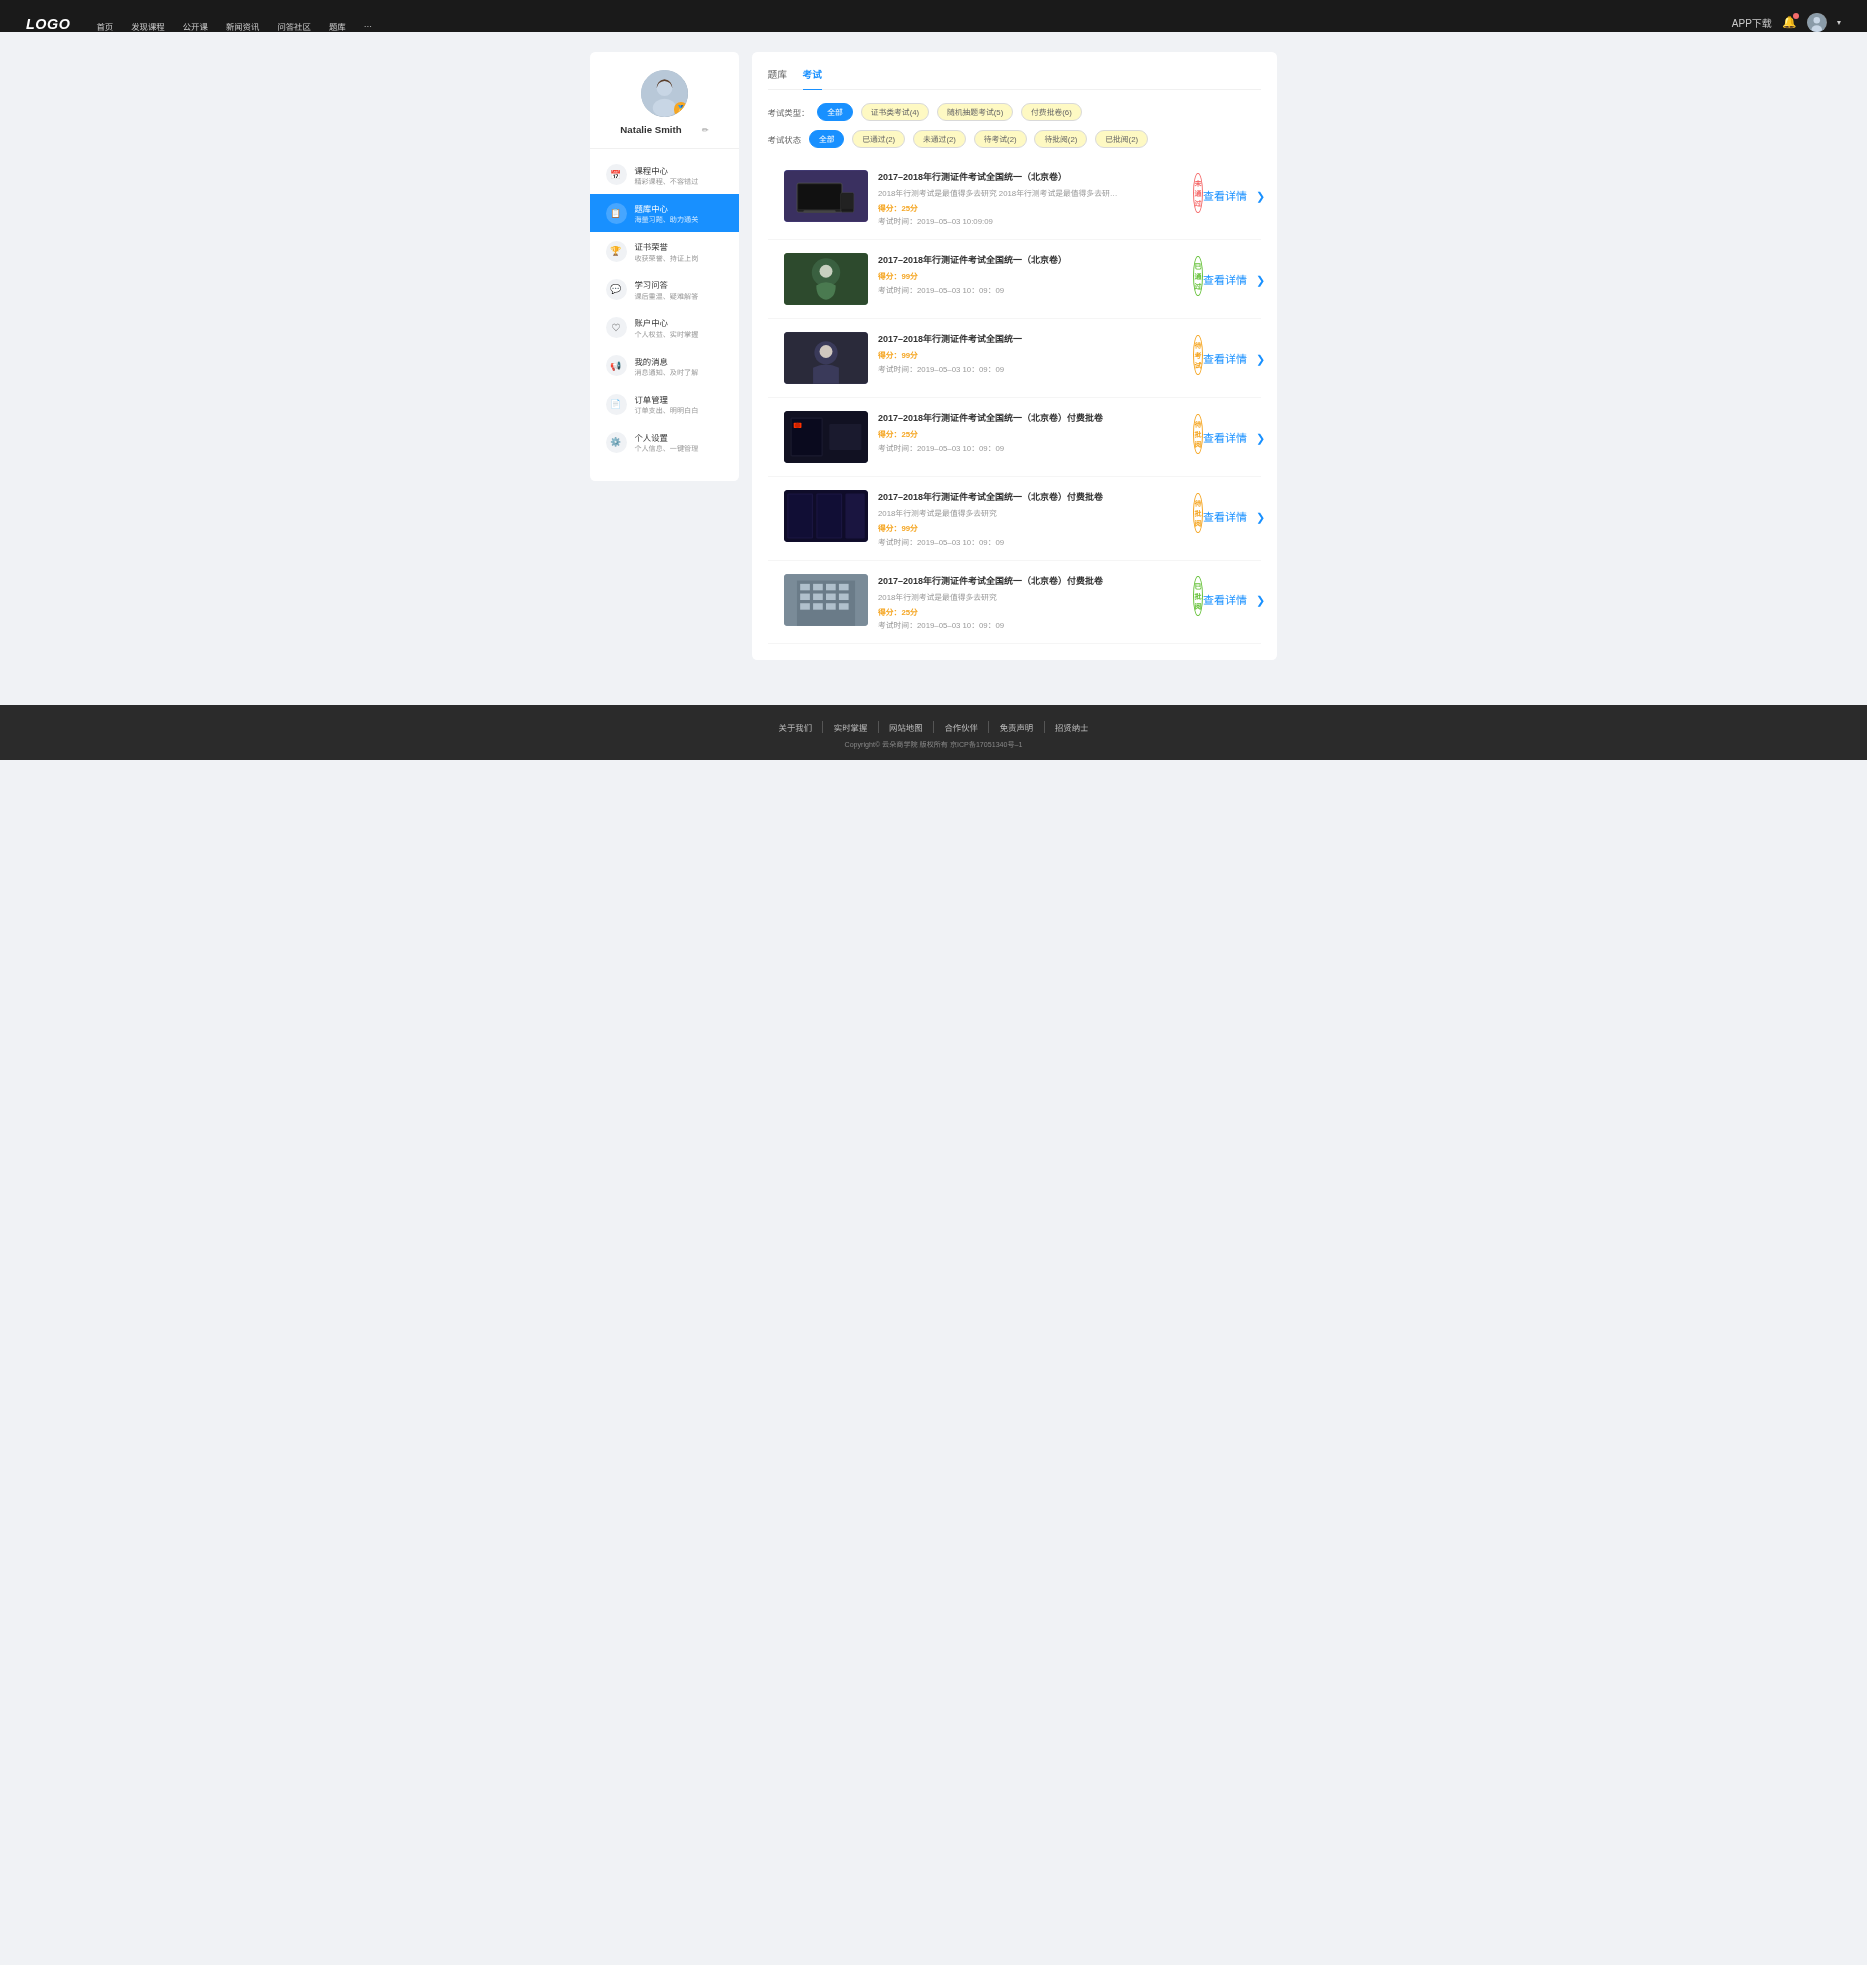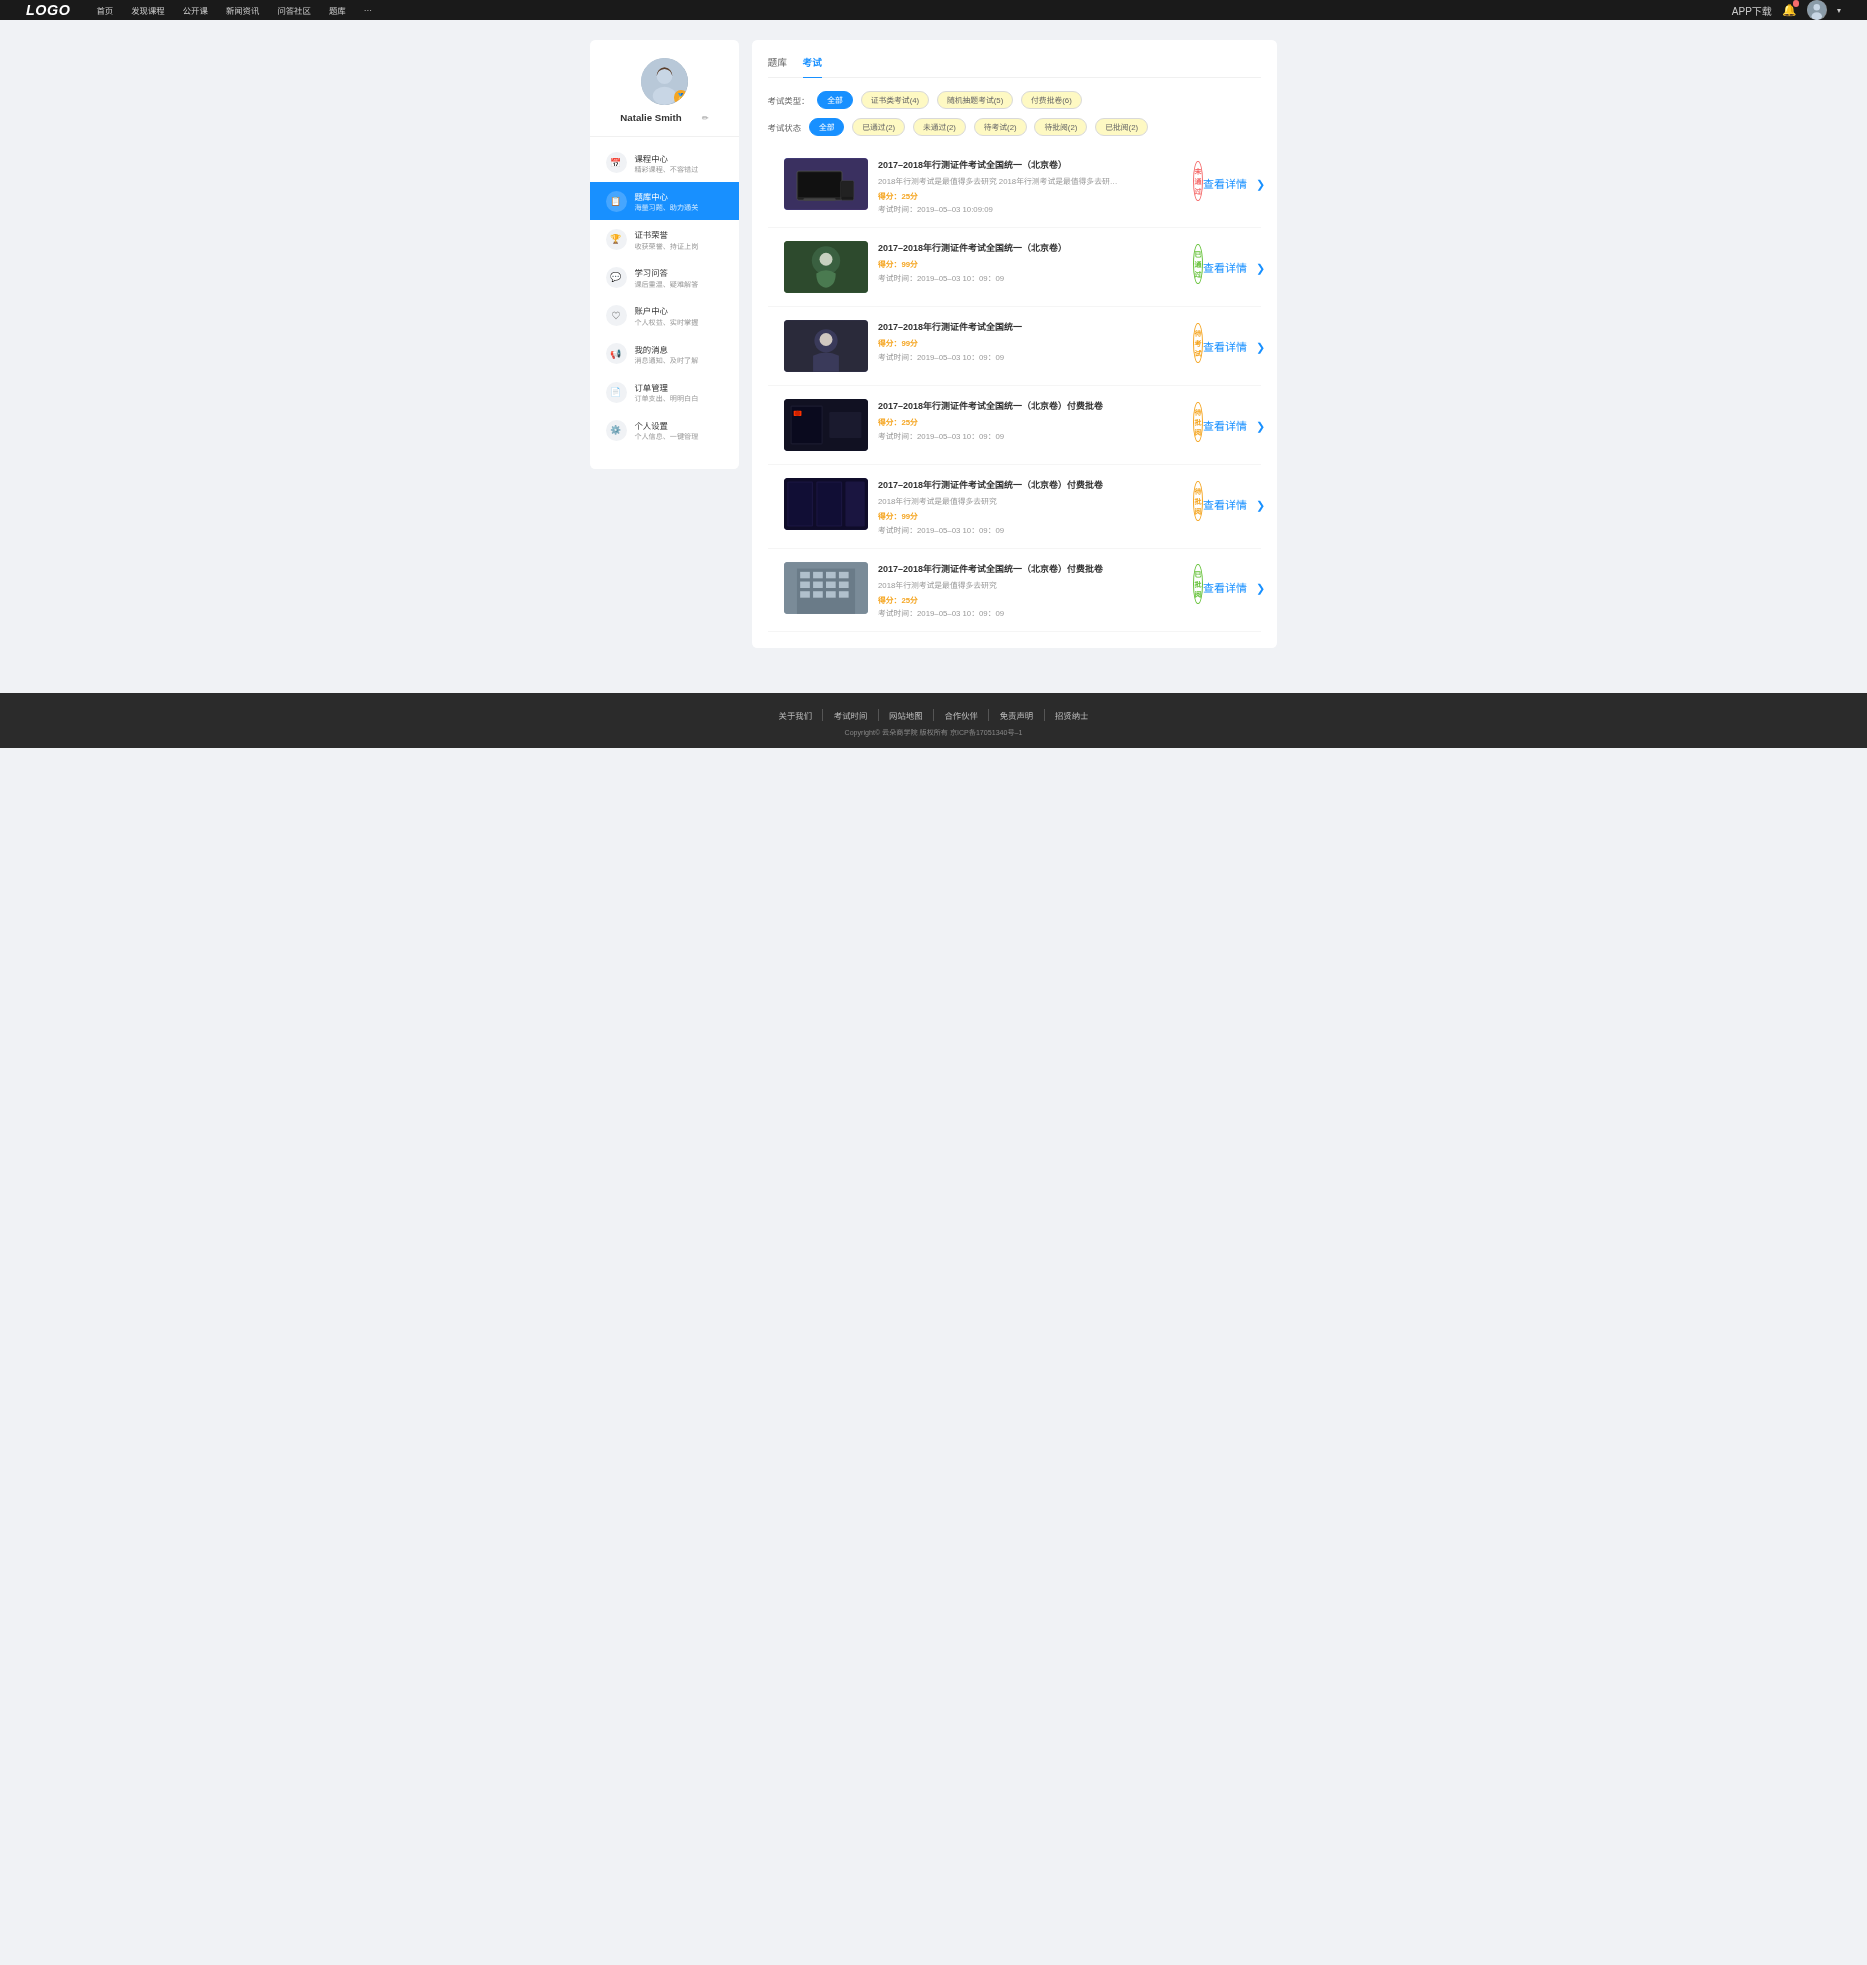--- a/index.html
+++ b/index.html
@@ -1,23 +1,23 @@
 <!DOCTYPE html>
 <html lang="zh-CN" style="font-size:10.4px"><head>
   <meta charset="utf-8">
   <style>
     * { box-sizing: border-box; margin: 0; padding: 0; }
     body { font-family: "PingFang SC", "Microsoft YaHei", sans-serif; background: #f0f2f5; min-height: 100vh; }
 
     
     .navbar {
       background: #1a1a1a;
-      height: 20px;
-      display: flex;
-      align-items: center;
+      height: 32px;
+      display: flex;
+      align-items: flex-end;
       padding: 0 26px;
       position: sticky;
       top: 0;
       z-index: 100;
     }
     .navbar-logo {
       color: #fff;
       font-size: 14.3px;
       font-weight: 900;
       font-style: italic;
@@ -697,21 +697,21 @@
         </div>
       </div>
 
     </div>
   </main>
 </div>
 
 <footer class="footer">
   <div class="footer-links">
     <span class="footer-link">关于我们</span>
-    <span class="footer-link">考试时间</span>
+    <span class="footer-link">实时掌握</span>
     <span class="footer-link">网站地图</span>
     <span class="footer-link">合作伙伴</span>
     <span class="footer-link">免责声明</span>
     <span class="footer-link">招贤纳士</span>
   </div>
   <div class="footer-copyright">Copyright© 云朵商学院  版权所有    京ICP备17051340号–1</div>
 </footer>
 
 
 </body></html>

